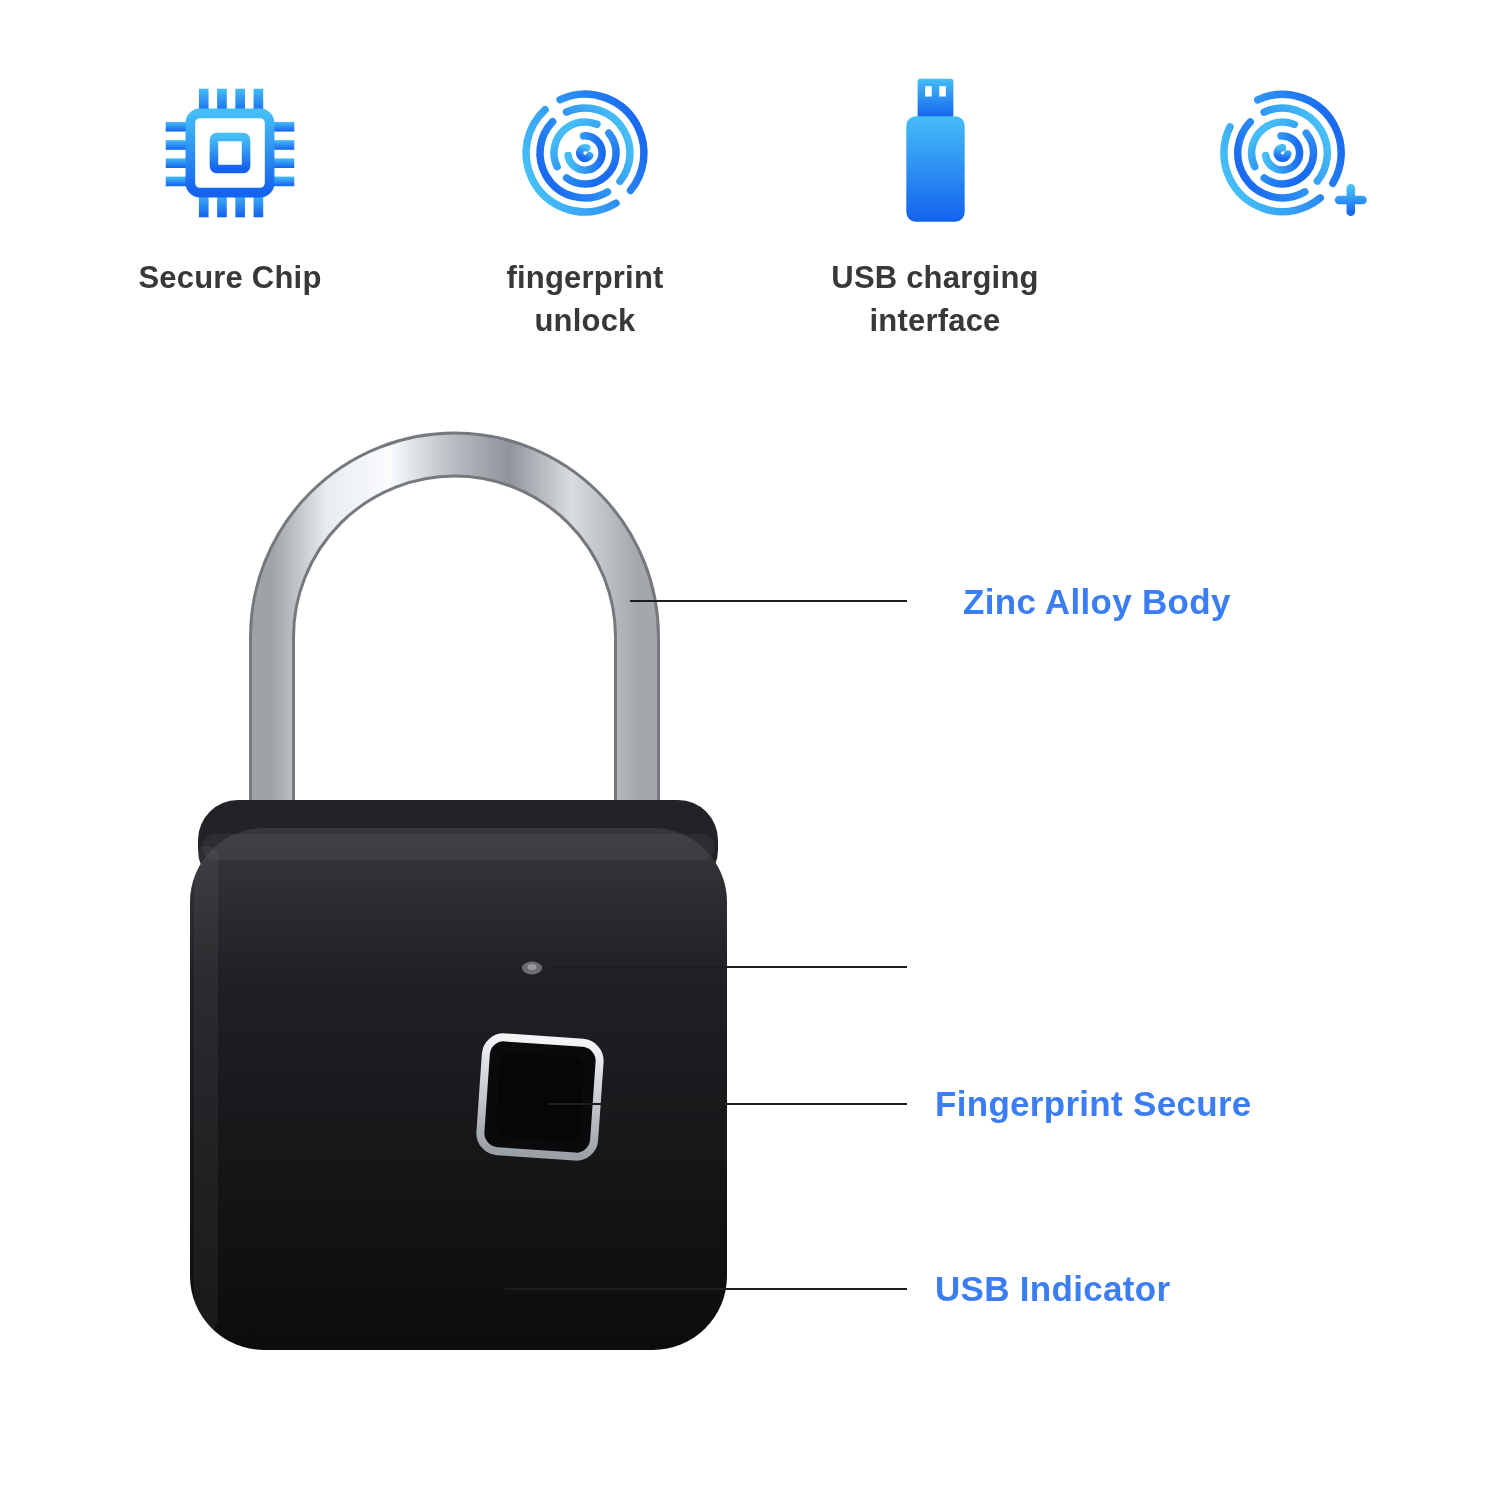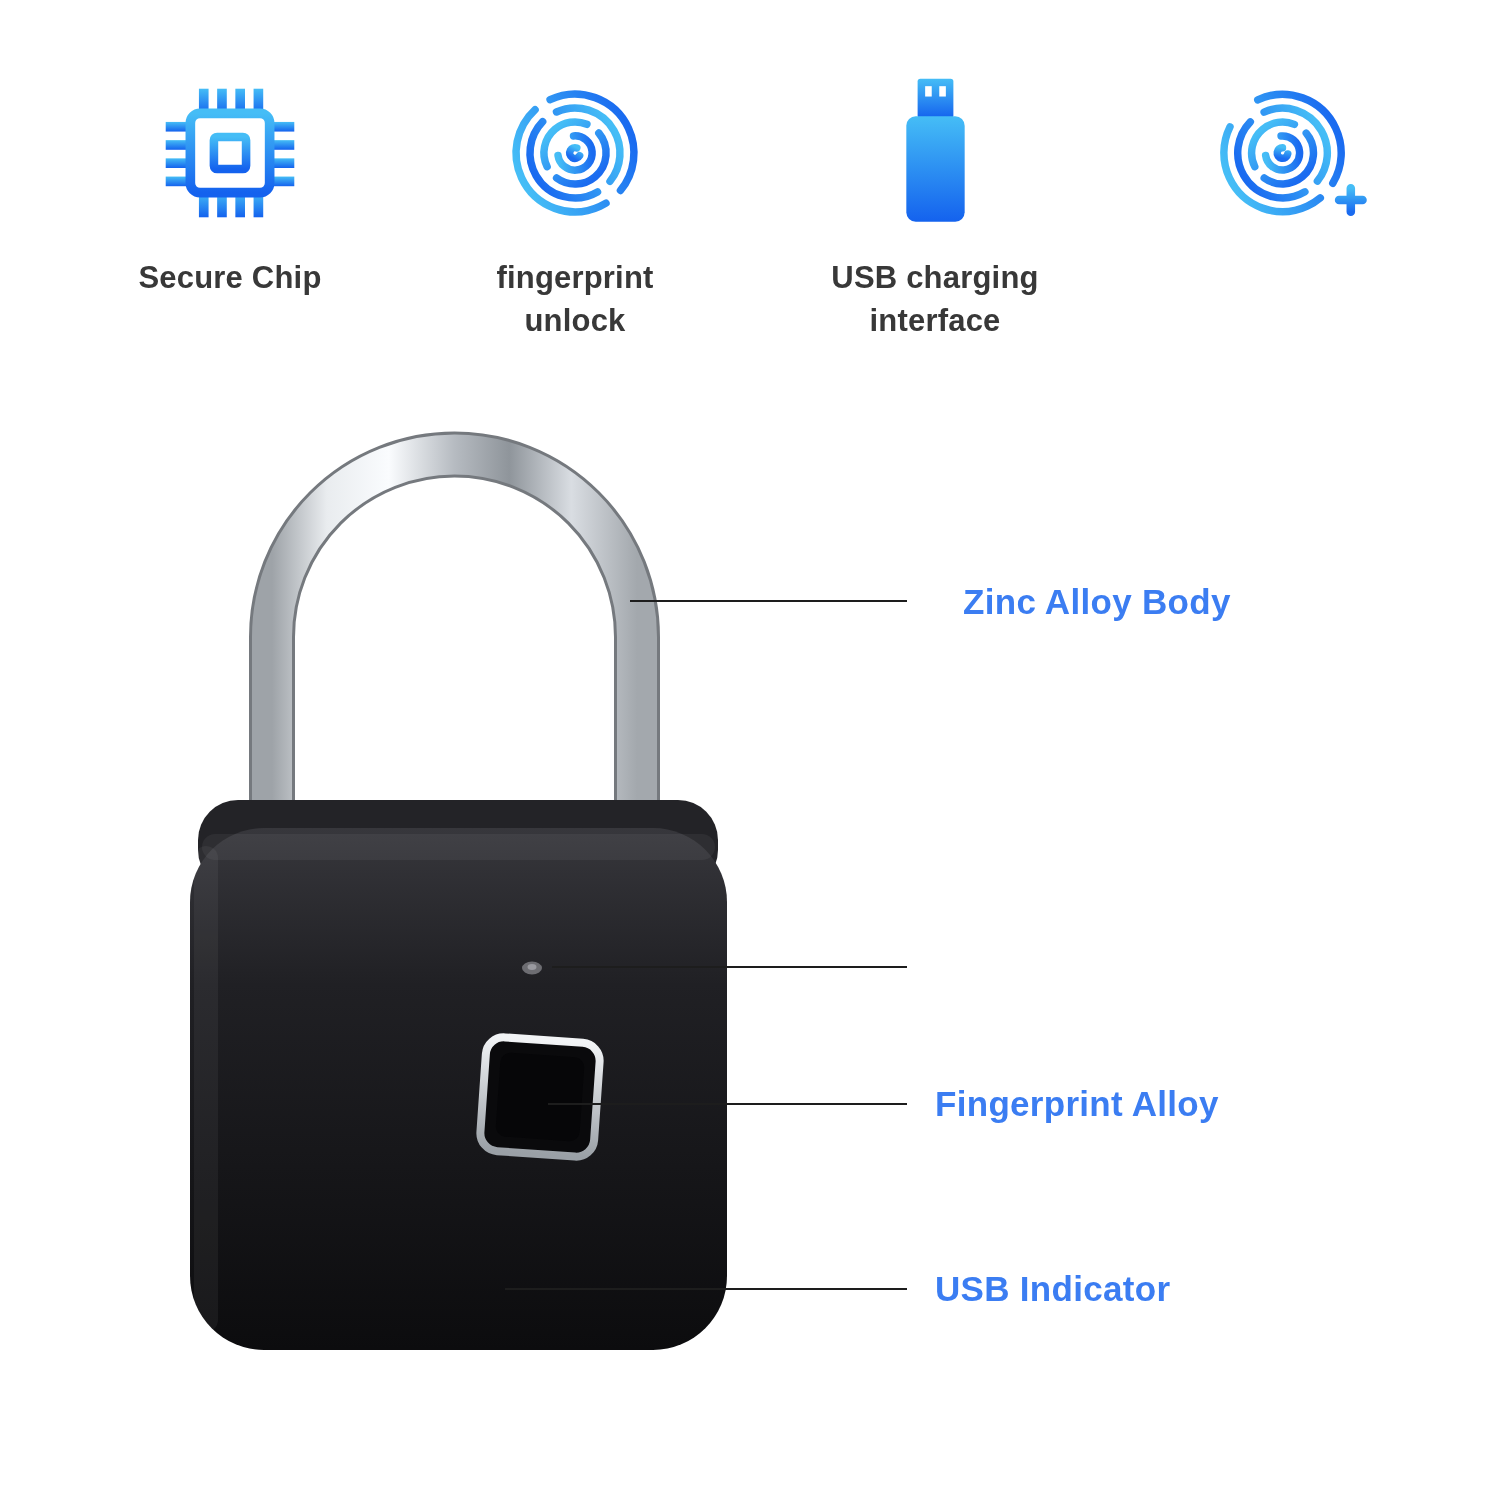--- a/index.html
+++ b/index.html
@@ -4,21 +4,21 @@
 <style>
   html,body{margin:0;padding:0;background:#ffffff;}
   body{width:1500px;height:1500px;font-family:"Liberation Sans",sans-serif;position:relative;overflow:hidden;}
   .stage{position:absolute;left:0;top:0;width:1192px;height:1500px;background:#ffffff;}
 
   
   .feature{position:absolute;top:70px;width:260px;display:flex;flex-direction:column;align-items:center;}
   .feature .icon-box{height:165px;display:flex;align-items:center;justify-content:center;margin-bottom:22px;}
   .feature .feature-label{font-size:31px;font-weight:bold;color:var(--label-dark,#383838);
     text-align:center;line-height:1.38;letter-spacing:.2px;}
-  .f1{left:100px;} .f2{left:445px;} .f3{left:805px;} .f4{left:1160px;}
+  .f1{left:100px;} .f2{left:455px;} .f3{left:805px;} .f4{left:1160px;}
 
   
   .padlock-wrap{position:absolute;left:140px;top:402px;width:700px;height:980px;}
 
   
   .callout-line{position:absolute;height:2px;background:#1d1d1d;}
   .line-zinc{top:600px;left:630px;width:277px;}
   .line-led{top:966px;left:552px;width:355px;}
   .line-reader{top:1103px;left:548px;width:359px;}
   .line-usb{top:1288px;left:505px;width:402px;}
@@ -171,16 +171,16 @@
       </g>
     </svg>
   </div>
 
   <div class="callout-line line-zinc"></div>
   <div class="callout-line line-led"></div>
   <div class="callout-line line-reader"></div>
   <div class="callout-line line-usb"></div>
 
   <div class="callout-label lbl-zinc">Zinc Alloy Body</div>
-  <div class="callout-label lbl-reader">Fingerprint Alloy</div>
+  <div class="callout-label lbl-reader">Fingerprint Secure</div>
   <div class="callout-label lbl-usb">USB Indicator</div>
 
 </div>
 
 </body></html>

